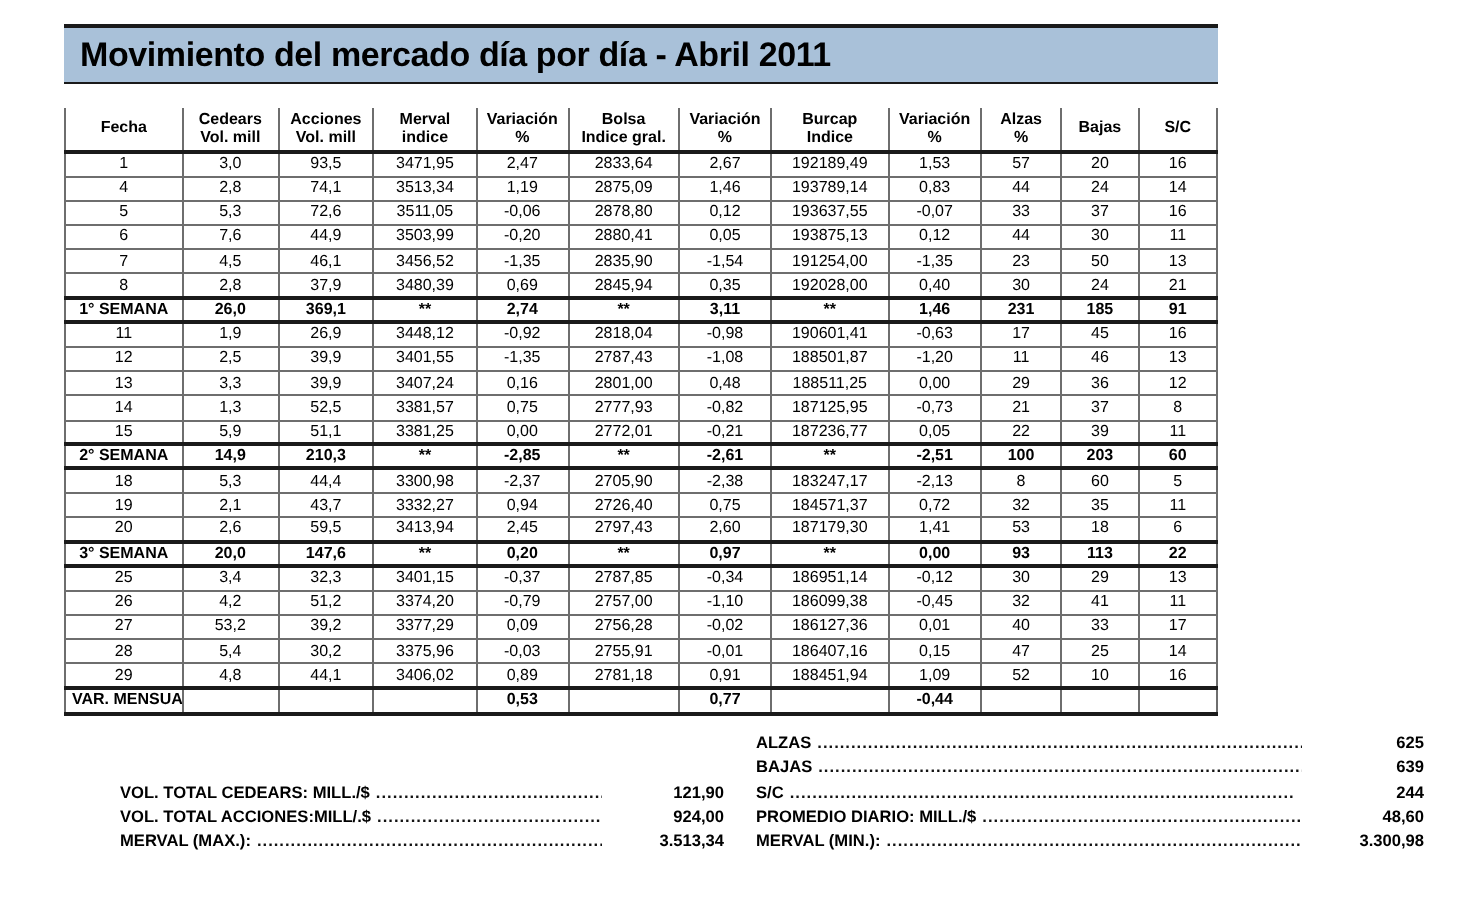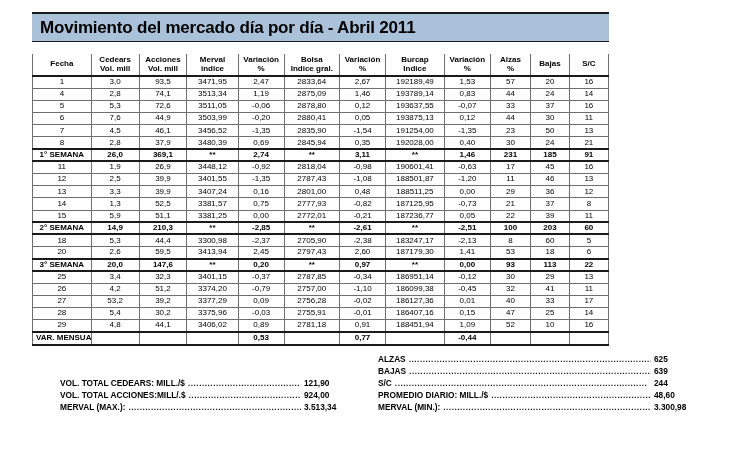--- a/index.html
+++ b/index.html
@@ -130,20 +130,21 @@
     flex: 1 1 auto;
     overflow: hidden;
     white-space: nowrap;
     letter-spacing: 0.5px;
     margin: 0 3px;
     font-weight: bold;
     color: #111;
   }
   .sum-val {
     flex: 0 0 58px;
+    text-align: right;
   }
   .sum-spacer { height: 12.2px; }
 </style>
 </head>
 <body>
 
 <div id="page">
 
   <div class="title-band" style="background: rgb(169, 193, 217);">
     <span class="title-text">Movimiento del mercado día por día - Abril 2011</span>
@@ -404,20 +405,34 @@
           <td class="num">-2,37</td>
           <td class="num sep-left">2705,90</td>
           <td class="num">-2,38</td>
           <td class="num sep-left">183247,17</td>
           <td class="num">-2,13</td>
           <td class="num-c sep-left">8</td>
           <td class="num-c">60</td>
           <td class="num-c">5</td>
         </tr>
         <tr class="day">
+          <td class="datecell">19</td>
+          <td class="num sep-left">2,1</td>
+          <td class="num">43,7</td>
+          <td class="num sep-left">3332,27</td>
+          <td class="num">0,94</td>
+          <td class="num sep-left">2726,40</td>
+          <td class="num">0,75</td>
+          <td class="num sep-left">184571,37</td>
+          <td class="num">0,72</td>
+          <td class="num-c sep-left">32</td>
+          <td class="num-c">35</td>
+          <td class="num-c">11</td>
+        </tr>
+        <tr class="day">
           <td class="datecell">20</td>
           <td class="num sep-left">2,6</td>
           <td class="num">59,5</td>
           <td class="num sep-left">3413,94</td>
           <td class="num">2,45</td>
           <td class="num sep-left">2797,43</td>
           <td class="num">2,60</td>
           <td class="num sep-left">187179,30</td>
           <td class="num">1,41</td>
           <td class="num-c sep-left">53</td>

